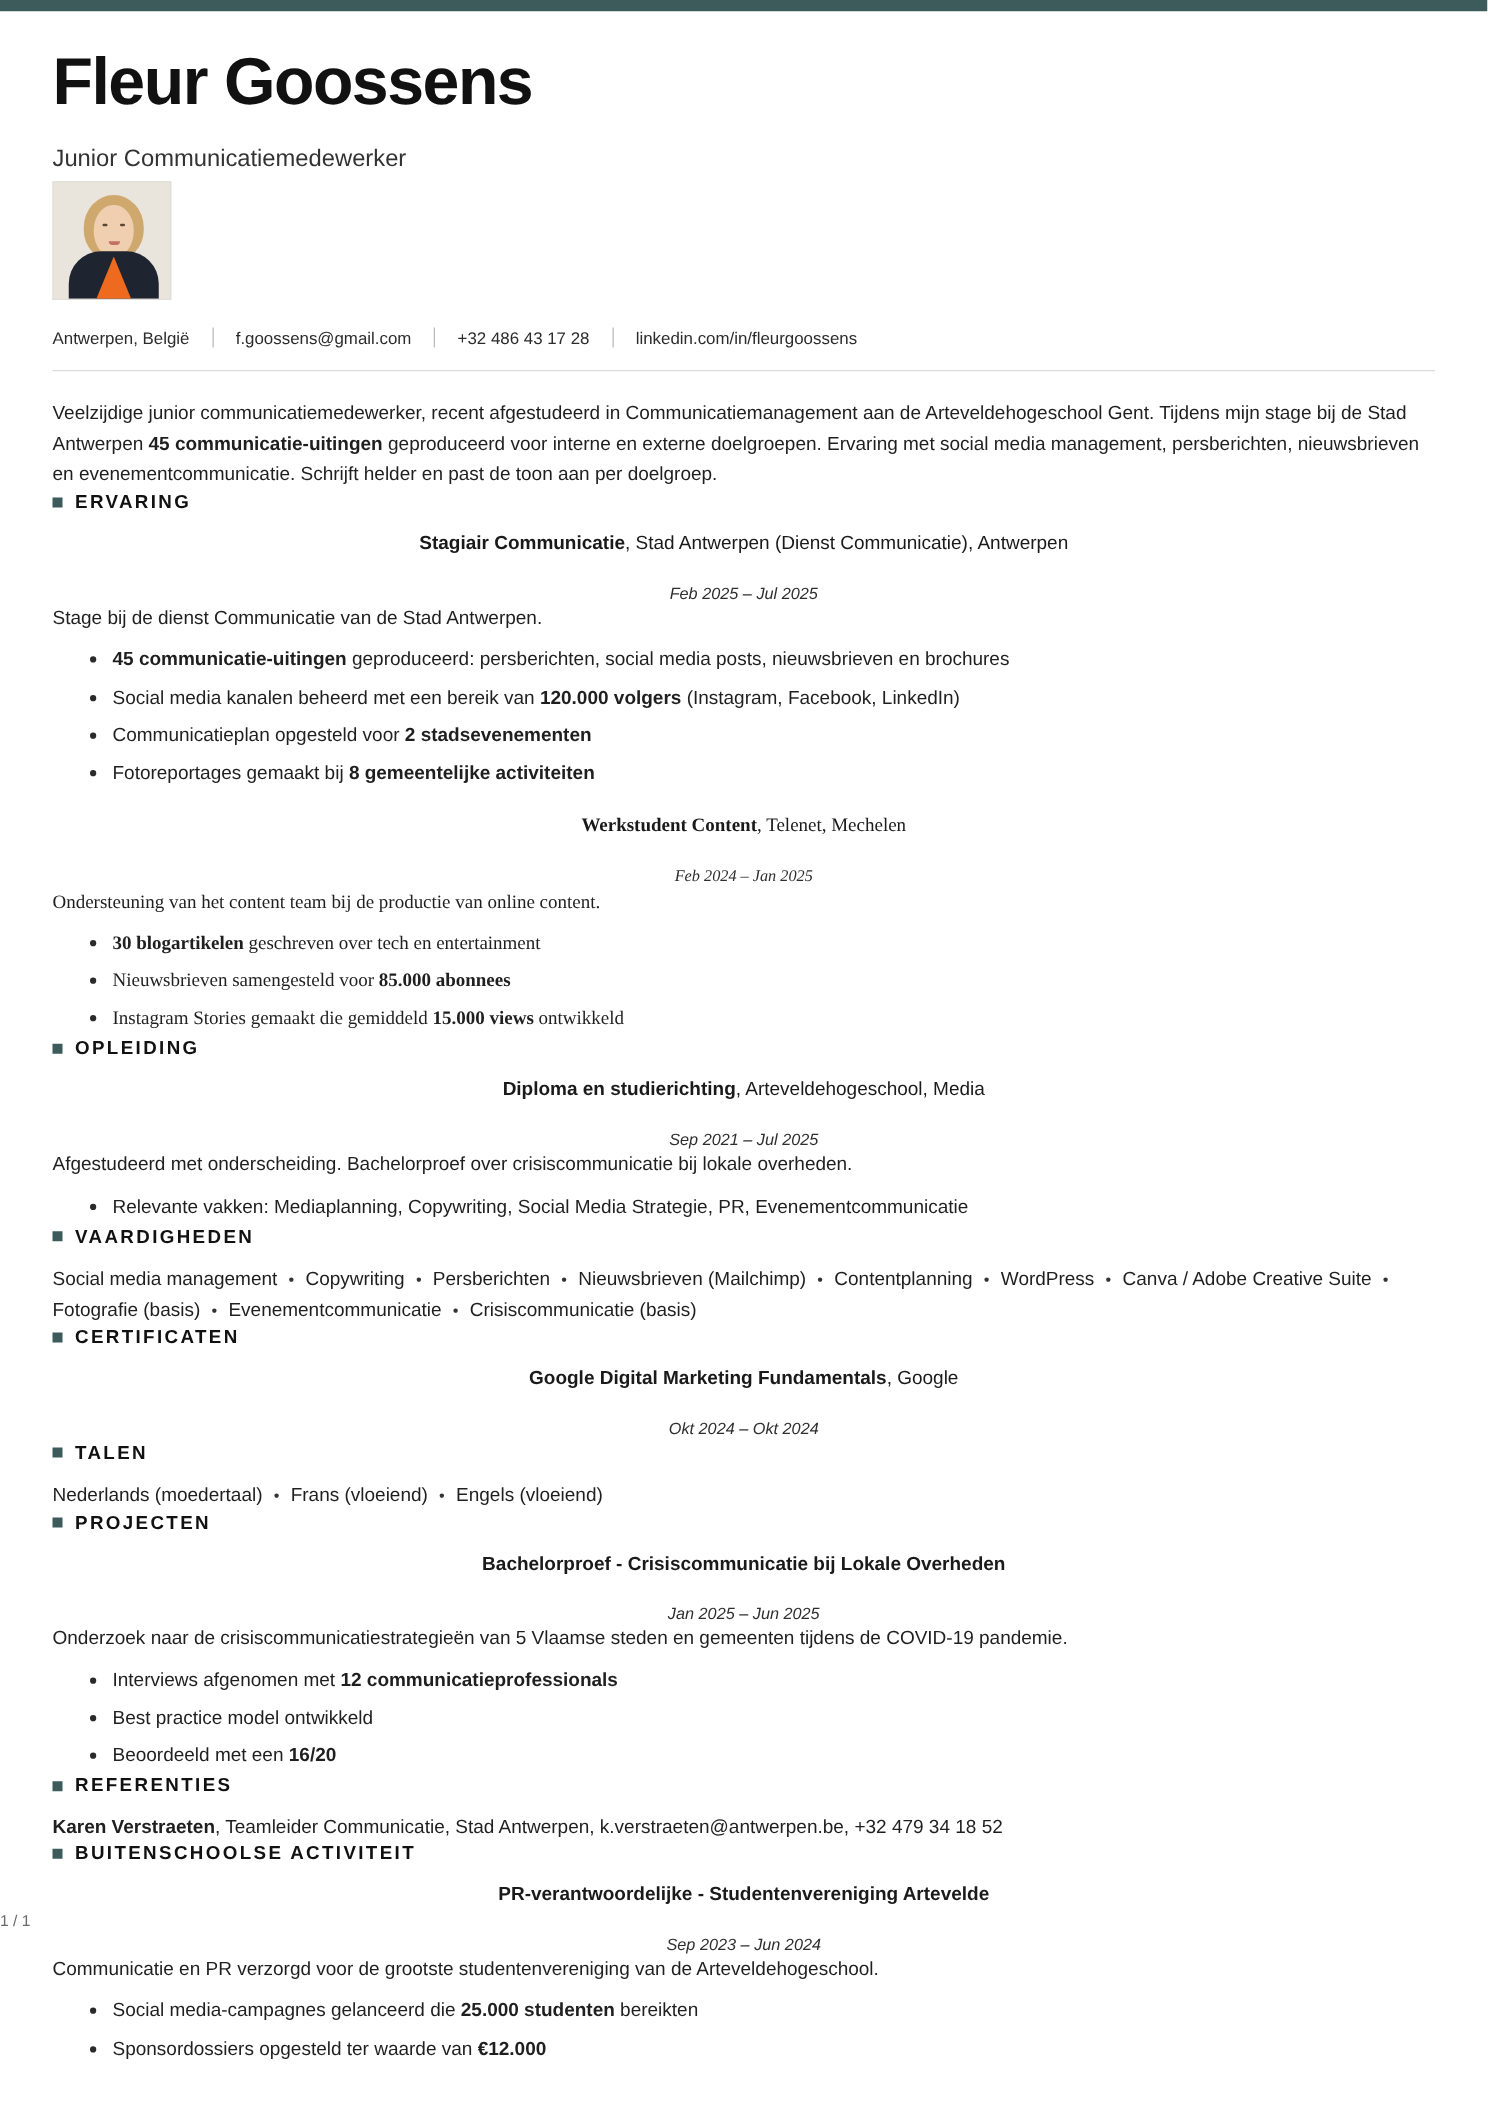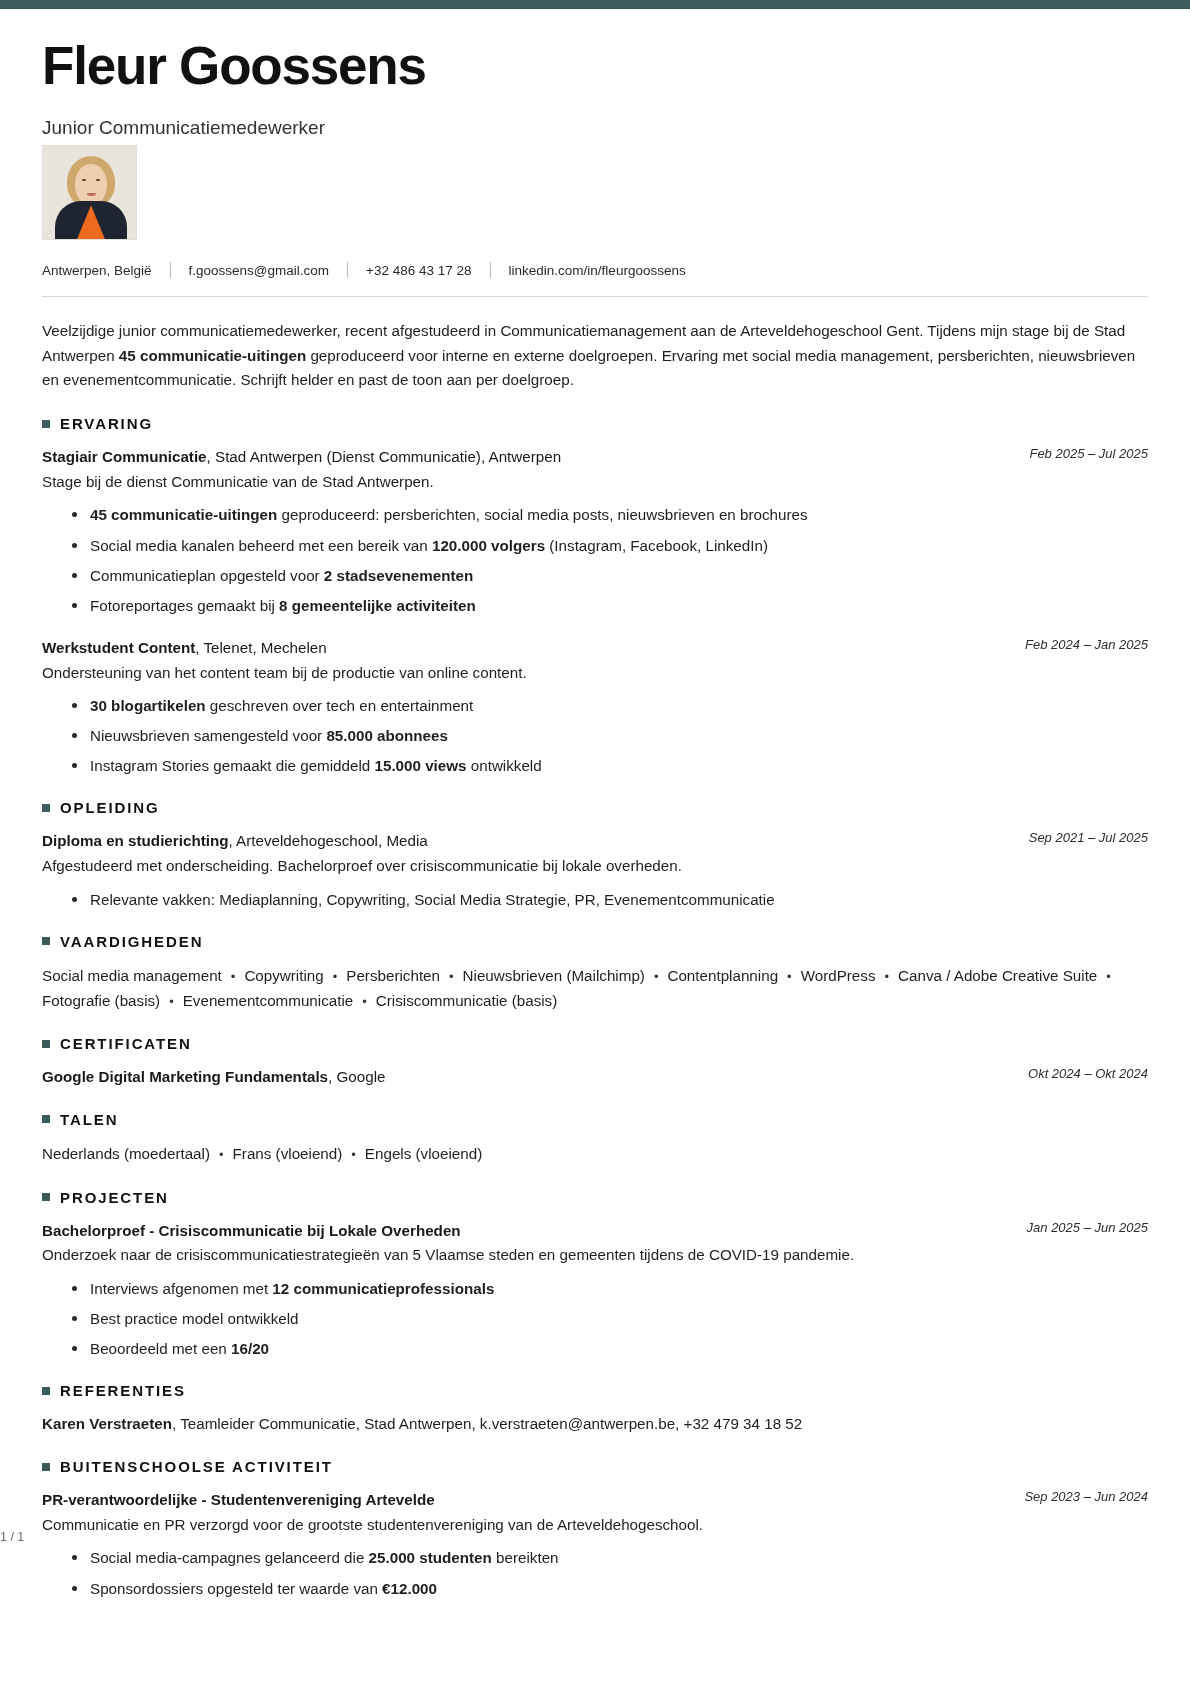--- a/index.html
+++ b/index.html
@@ -98,44 +98,45 @@
   
   .summary {
     margin-top:22px;
     font-size:15.2px;
     line-height:1.62;
     color:#1f1f1f;
     text-align:left;
   }
   .summary b { font-weight:bold; }
   
-  .section { margin-top:22px; }
+  .section { }
   .section-title {
     display:flex;
     align-items:center;
     gap:10px;
     font-size:15px;
     font-weight:bold;
     letter-spacing:1.9px;
     color:#111111;
     margin-bottom:14px;
   }
   .sq {
     width:8px; height:8px;
     background:#3d5b5b;
     flex:0 0 8px;
     display:inline-block;
   }
   .entry { margin-bottom:4px; }
-  .entry + .entry { margin-top:20px; }
+  .entry + .entry { margin-top:20px;font-family:Liberation Serif, serif; }
   .entry-head {
     display:flex;
     justify-content:space-between;
-    align-items:flex-start;
+    align-items:center;
     gap:20px;
+    flex-direction:column;
   }
   .entry-title {
     font-size:15.2px;
     line-height:1.5;
     color:#1a1a1a;
   }
   .entry-title b { font-weight:bold; }
   .entry-date {
     font-size:13px;
     font-style:italic;

